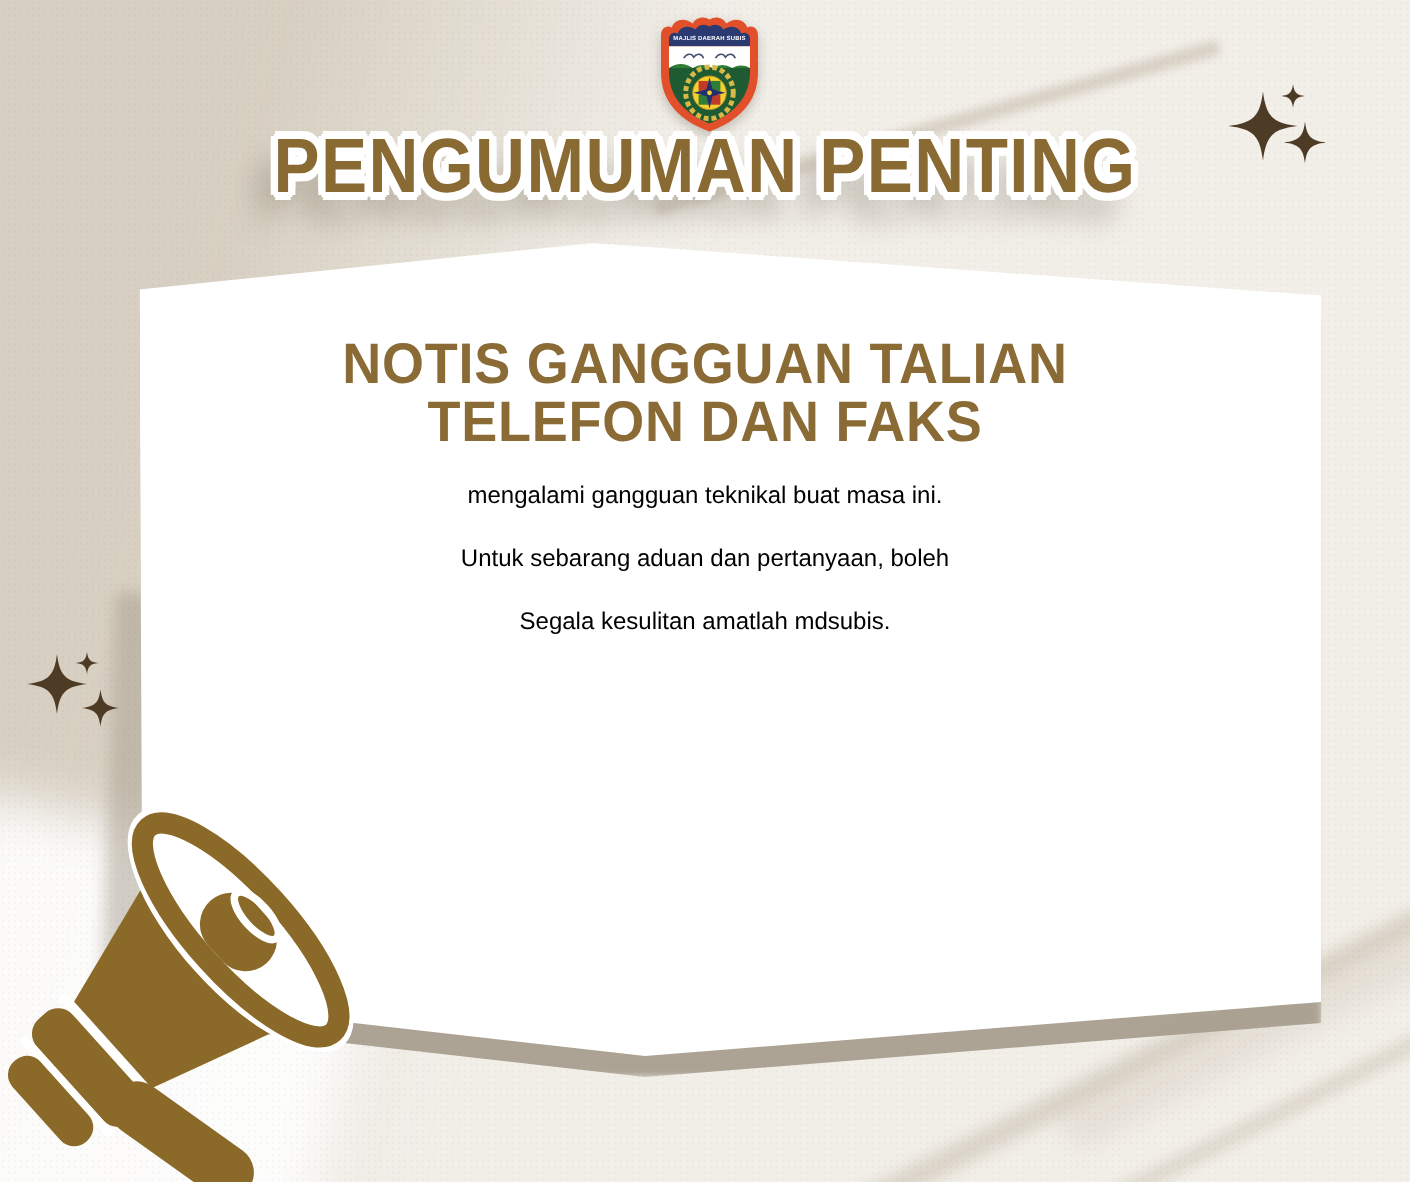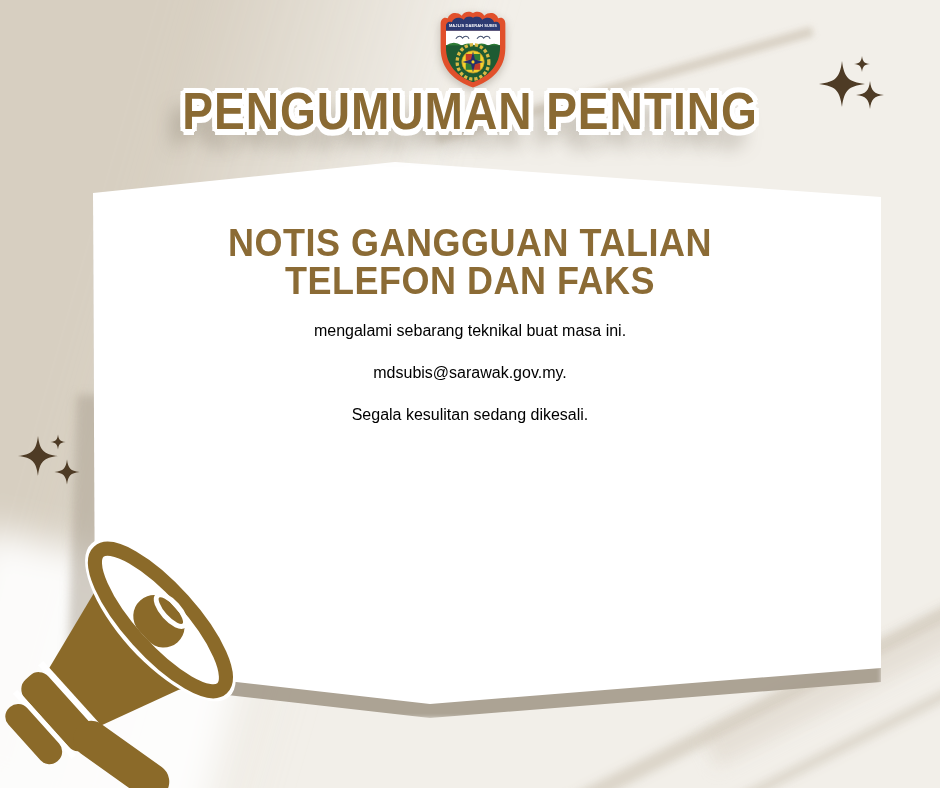--- a/index.html
+++ b/index.html
@@ -81,29 +81,29 @@
 
   <div class="card-shadow"></div>
   <div class="card">
     <div class="card-inner">
       <h2 class="heading">
         <div class="line">NOTIS GANGGUAN TALIAN</div>
         <div class="line">TELEFON DAN FAKS</div>
       </h2>
       <p class="para">
         </p>
-        <div class="line">mengalami sebarang teknikal buat masa ini.</div>
+        <div class="line">mengalami gangguan teknikal buat masa ini.</div>
       <p></p>
       <p class="para">
         </p>
-        <div class="line">mdsubis@sarawak.gov.my.</div>
+        <div class="line">Untuk sebarang aduan dan pertanyaan, boleh</div>
       <p></p>
       <p class="para">
         </p>
-        <div class="line">Segala kesulitan sedang dikesali.</div>
+        <div class="line">Segala kesulitan amatlah mdsubis.</div>
       <p></p>
     </div>
   </div>
 
   <svg class="crest" viewBox="0 0 100 118">
     <path d="M50,3 C44,-1 36,1 33,7 C25,0 14,3 12,11 C6,8 1,12 1,19 L1,56 C1,88 22,106 50,116 C78,106 99,88 99,56 L99,19 C99,12 94,8 88,11 C86,3 75,0 67,7 C64,1 56,-1 50,3 Z" fill="#e1502b"></path>
     <clipPath id="crest-clip">
       <path d="M50,10 C45,7 39,8 36,13 C29,8 20,10 18,17 C13,15 9,18 9,23 L9,55 C9,83 27,99 50,108 C73,99 91,83 91,55 L91,23 C91,18 87,15 82,17 C80,10 71,8 64,13 C61,8 55,7 50,10 Z"></path>
     </clipPath>
     <g clip-path="url(#crest-clip)">

